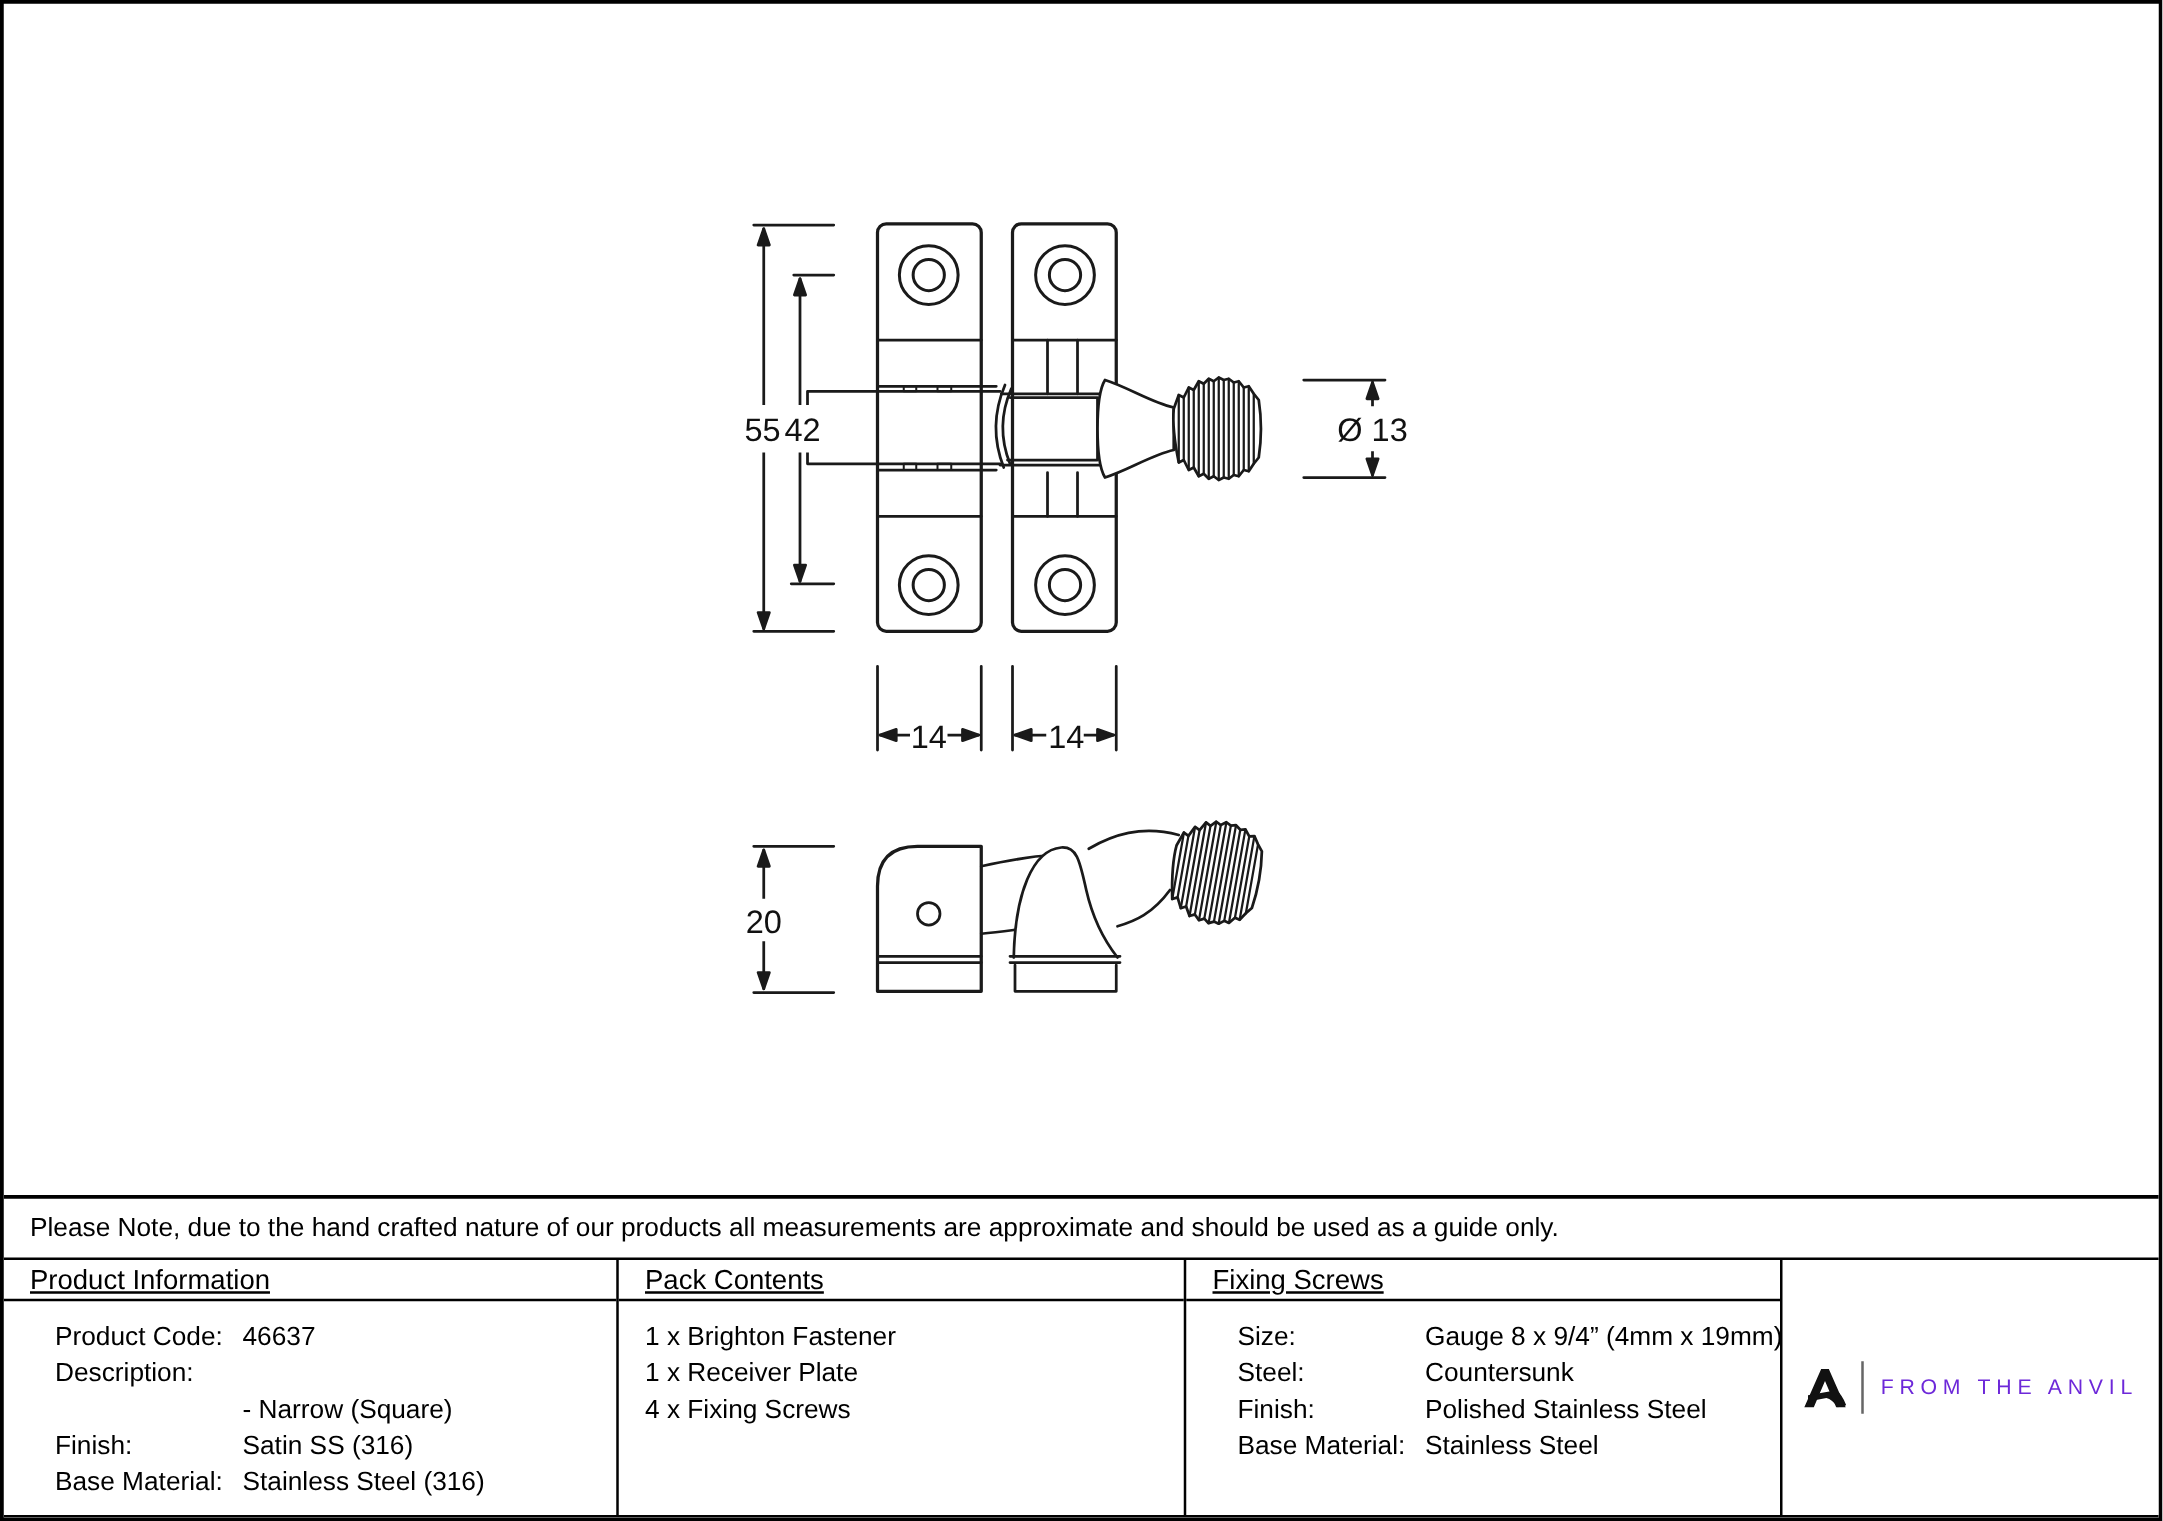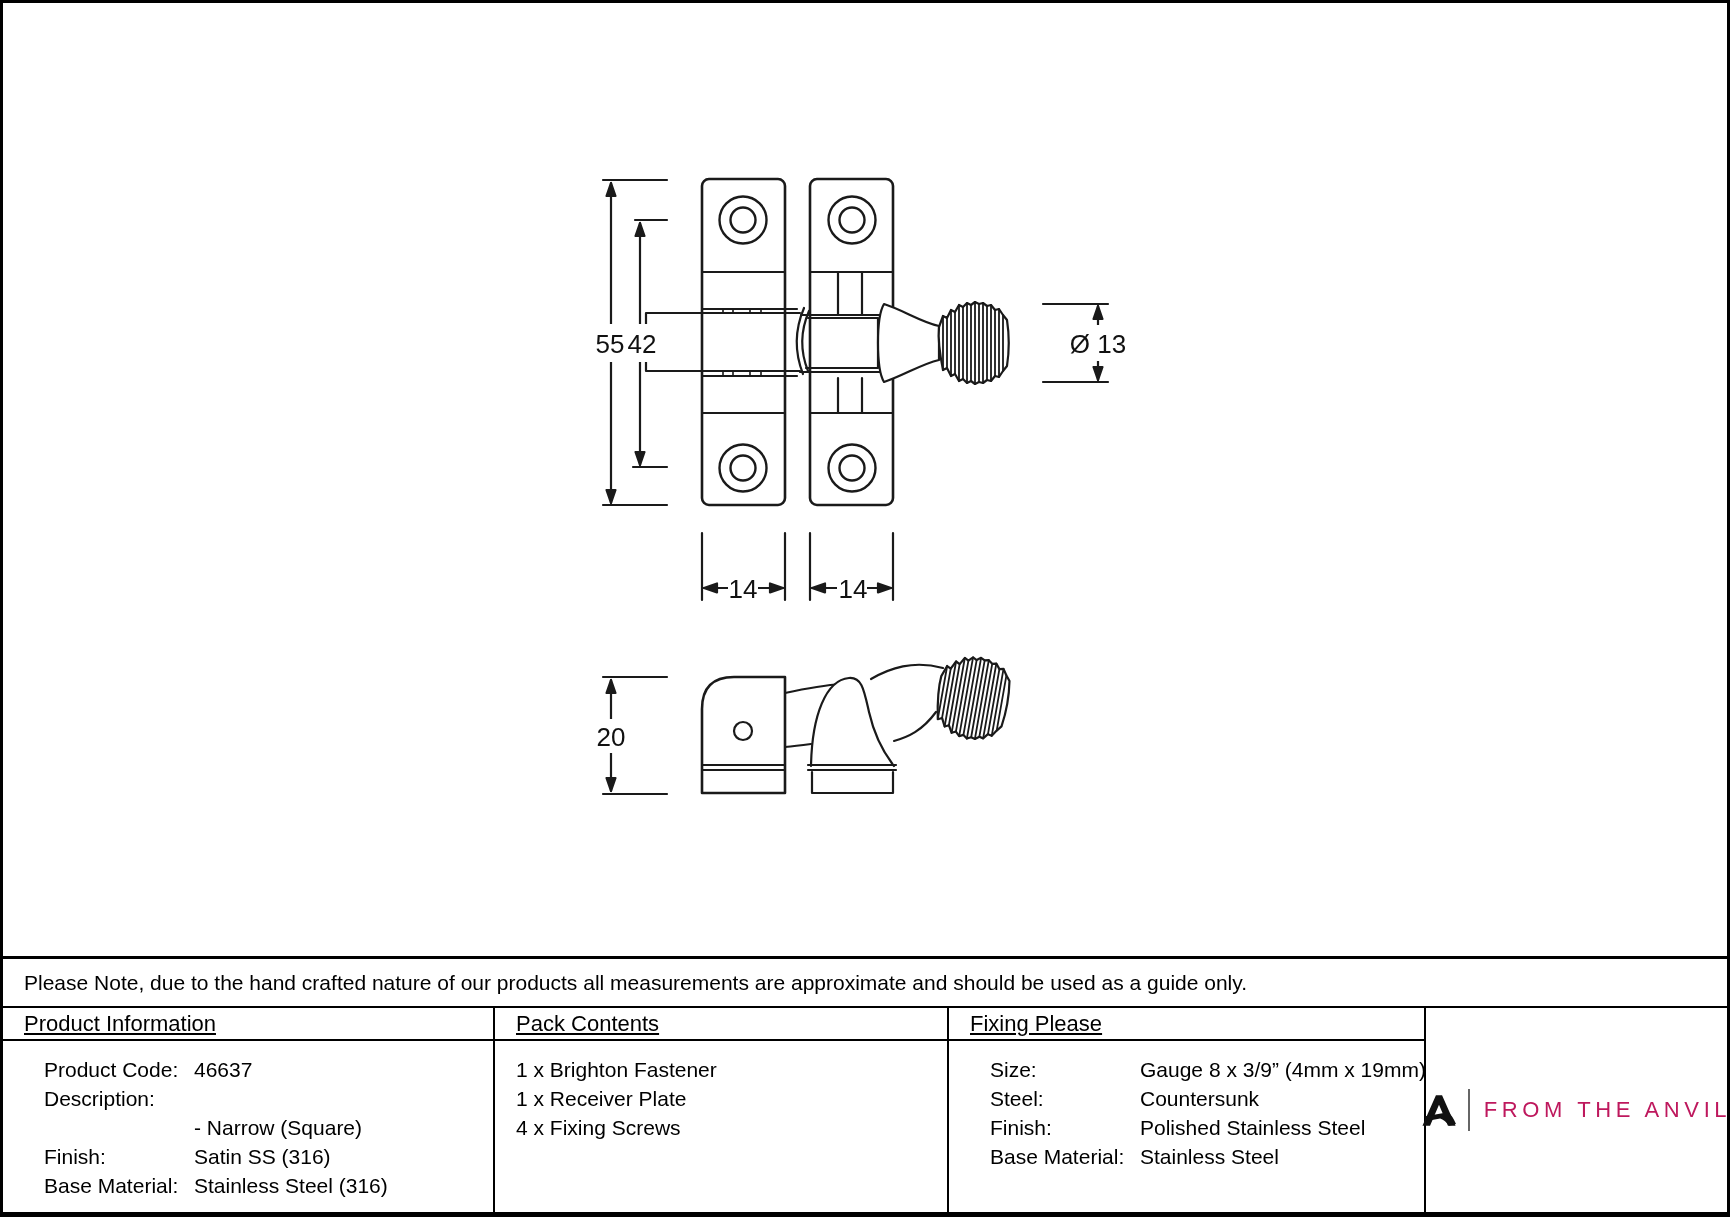--- a/index.html
+++ b/index.html
@@ -26,21 +26,21 @@
   .col-header { height:33px; box-sizing:border-box; border-bottom:2px solid #000;
                 display:flex; align-items:center; padding-left:21px; font-size:22px;text-decoration:underline; }
   .col-body { padding:14px 8px 0 21px; font-size:21px; }
   .kv-row { display:grid; grid-template-columns:150px 1fr; line-height:29px;margin-left:20px; }
   .kv-label { white-space:nowrap; }
   .kv-value { white-space:nowrap; }
   .pc-item { line-height:29px; white-space:nowrap; }
 
   .logo { display:flex; align-items:center; }
   .logo-divider { width:2px; height:42px; background:#666; margin:0 14px 0 12px; }
-  .logo-text { font-size:22px; letter-spacing:4.6px; color:#be185d; white-space:nowrap; }
+  .logo-text { font-size:17px; letter-spacing:4.6px; color:#6d28d9; white-space:nowrap; }
 </style>
 </head>
 <body>
 
 <div class="page">
 
   <svg class="drawing-svg" width="1724" height="953" viewBox="3 3 1724 953" fill="none" stroke="#1a1a1a" stroke-width="2.2" stroke-linecap="round" stroke-linejoin="round">
 
     <defs>
       <g id="knob">
@@ -167,25 +167,25 @@
     <div class="col col-pc">
       <div class="col-header">Pack Contents</div>
       <div class="col-body">
         <div class="pc-item">1 x Brighton Fastener</div>
         <div class="pc-item">1 x Receiver Plate</div>
         <div class="pc-item">4 x Fixing Screws</div>
       </div>
     </div>
 
     <div class="col col-fs">
-      <div class="col-header">Fixing Please</div>
+      <div class="col-header">Fixing Screws</div>
       <div class="col-body">
         <div class="kv-row">
           <span class="kv-label">Size:</span>
-          <span class="kv-value">Gauge 8 x 3/9” (4mm x 19mm)</span>
+          <span class="kv-value">Gauge 8 x 9/4” (4mm x 19mm)</span>
         </div>
         <div class="kv-row">
           <span class="kv-label">Steel:</span>
           <span class="kv-value">Countersunk</span>
         </div>
         <div class="kv-row">
           <span class="kv-label">Finish:</span>
           <span class="kv-value">Polished Stainless Steel</span>
         </div>
         <div class="kv-row">

